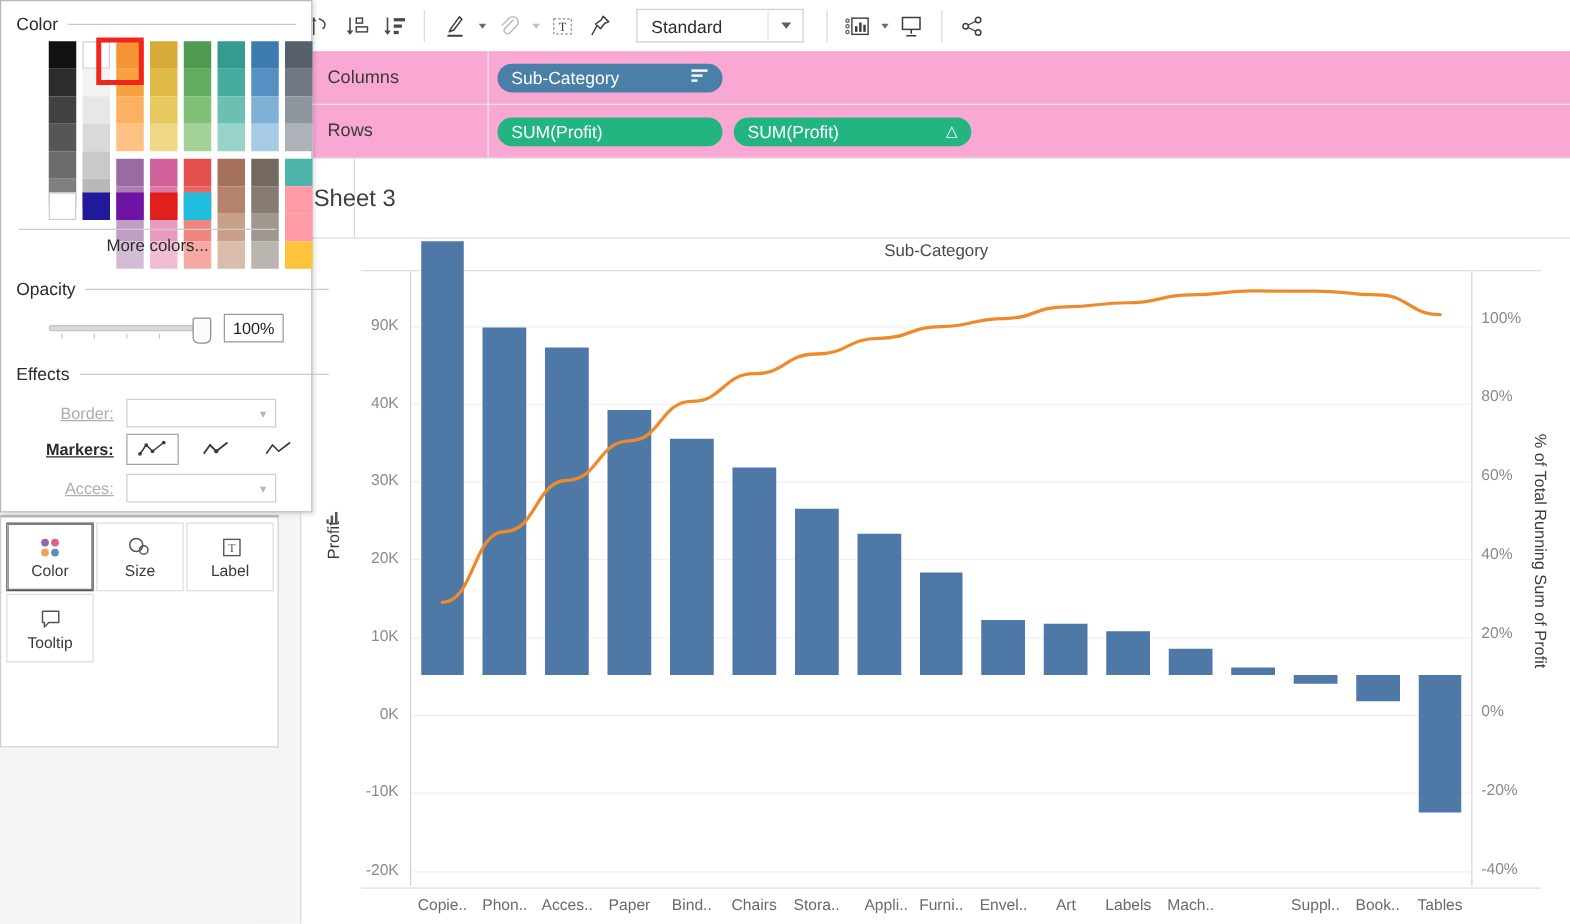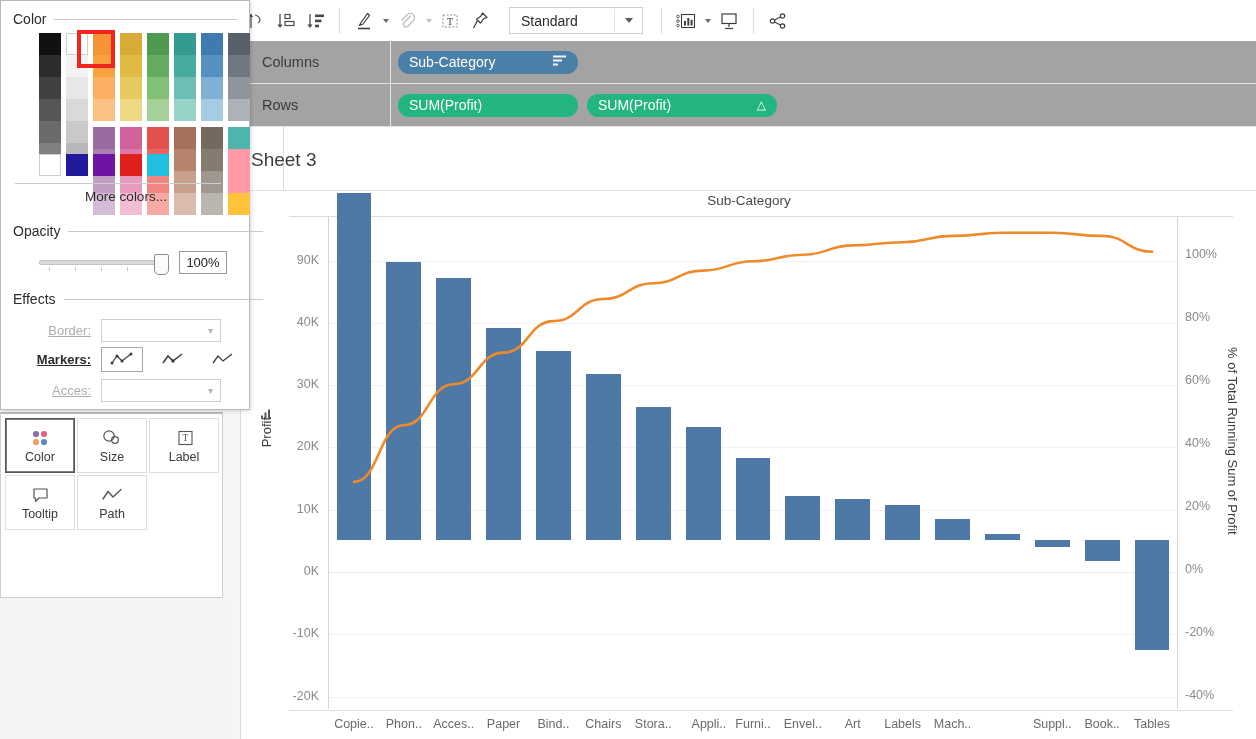--- a/index.html
+++ b/index.html
@@ -65,21 +65,21 @@
   .tb-sep{width:1px;height:26px;background:#dcdcdc;margin:0 9px;}
   .tb-btn{width:30px;height:28px;display:flex;align-items:center;justify-content:center;cursor:pointer;border-radius:2px;}
   .tb-car{width:13px;height:28px;display:flex;align-items:center;justify-content:center;cursor:pointer;}
   .tb-car::after{content:"";border-left:3.5px solid transparent;border-right:3.5px solid transparent;border-top:4.5px solid #6b6b6b;}
   .fitbox{width:132px;height:25px;border:1px solid #cfcfcf;background:#fff;display:flex;align-items:center;cursor:pointer;}
   .fitbox .v{flex:1;padding-left:11px;font-size:14px;color:#2b2b2b;}
   .fitbox .dv{width:27px;height:23px;border-left:1px solid #e2e2e2;display:flex;align-items:center;justify-content:center;}
   .fitbox .dv::after{content:"";border-left:4px solid transparent;border-right:4px solid transparent;border-top:5px solid #5d5d5d;}
 
   
-  .shelves{position:absolute;left:240px;top:41px;width:1016px;height:86px;background:#a3a3a3;}
+  .shelves{position:absolute;left:240px;top:41px;width:1016px;height:86px;background:#f9a8d4;}
   .shelf{position:relative;height:42px;display:flex;align-items:center;border-bottom:1px solid #e3e3e3;}
   .shelf .nm{width:150px;padding-left:22px;font-size:14.5px;color:#3a3a3a;box-sizing:border-box;}
   .shelf .vdiv{position:absolute;left:150px;top:0;width:1px;height:42px;background:#e8e8e8;}
   .pill{height:23px;border-radius:12px;display:flex;align-items:center;justify-content:space-between;padding:0 11px;color:#fff;font-size:14px;box-sizing:border-box;cursor:pointer;}
   .pill.dim{background:#4a7fa8;width:180px;}
   .pill.meas{background:#22b580;width:180px;}
   .pill .gly{font-size:12px;opacity:.95;margin-left:8px;}
 
   
   .ws{position:absolute;left:240px;top:127px;width:1016px;height:612px;background:#fff;border-left:1px solid #dcdcdc;}
@@ -152,28 +152,20 @@
 
       <div class="mk">
         <span class="gl">
           <svg width="22" height="18" viewBox="0 0 22 18">
               <path d="M5 3 H18 V12 H10 L6.5 15.5 V12 H5 Z" fill="none" stroke="#555" stroke-width="1.2" stroke-linejoin="round"></path>
             </svg>
         </span>
         <span class="lbl">Tooltip</span>
       </div>
 
-      <div class="mk">
-        <span class="gl">
-          <svg width="26" height="18" viewBox="0 0 26 18">
-              <polyline points="4,13 9,5.5 14,11 22,3.5" fill="none" stroke="#555" stroke-width="1.4" stroke-linejoin="round" stroke-linecap="round"></polyline>
-            </svg>
-        </span>
-        <span class="lbl">Path</span>
-      </div>
 
     </div>
   </div>
 
   <div class="color-pop">
 
     <div class="sec-head">
       <span class="t">Color</span>
       <span class="rule"></span>
     </div>

